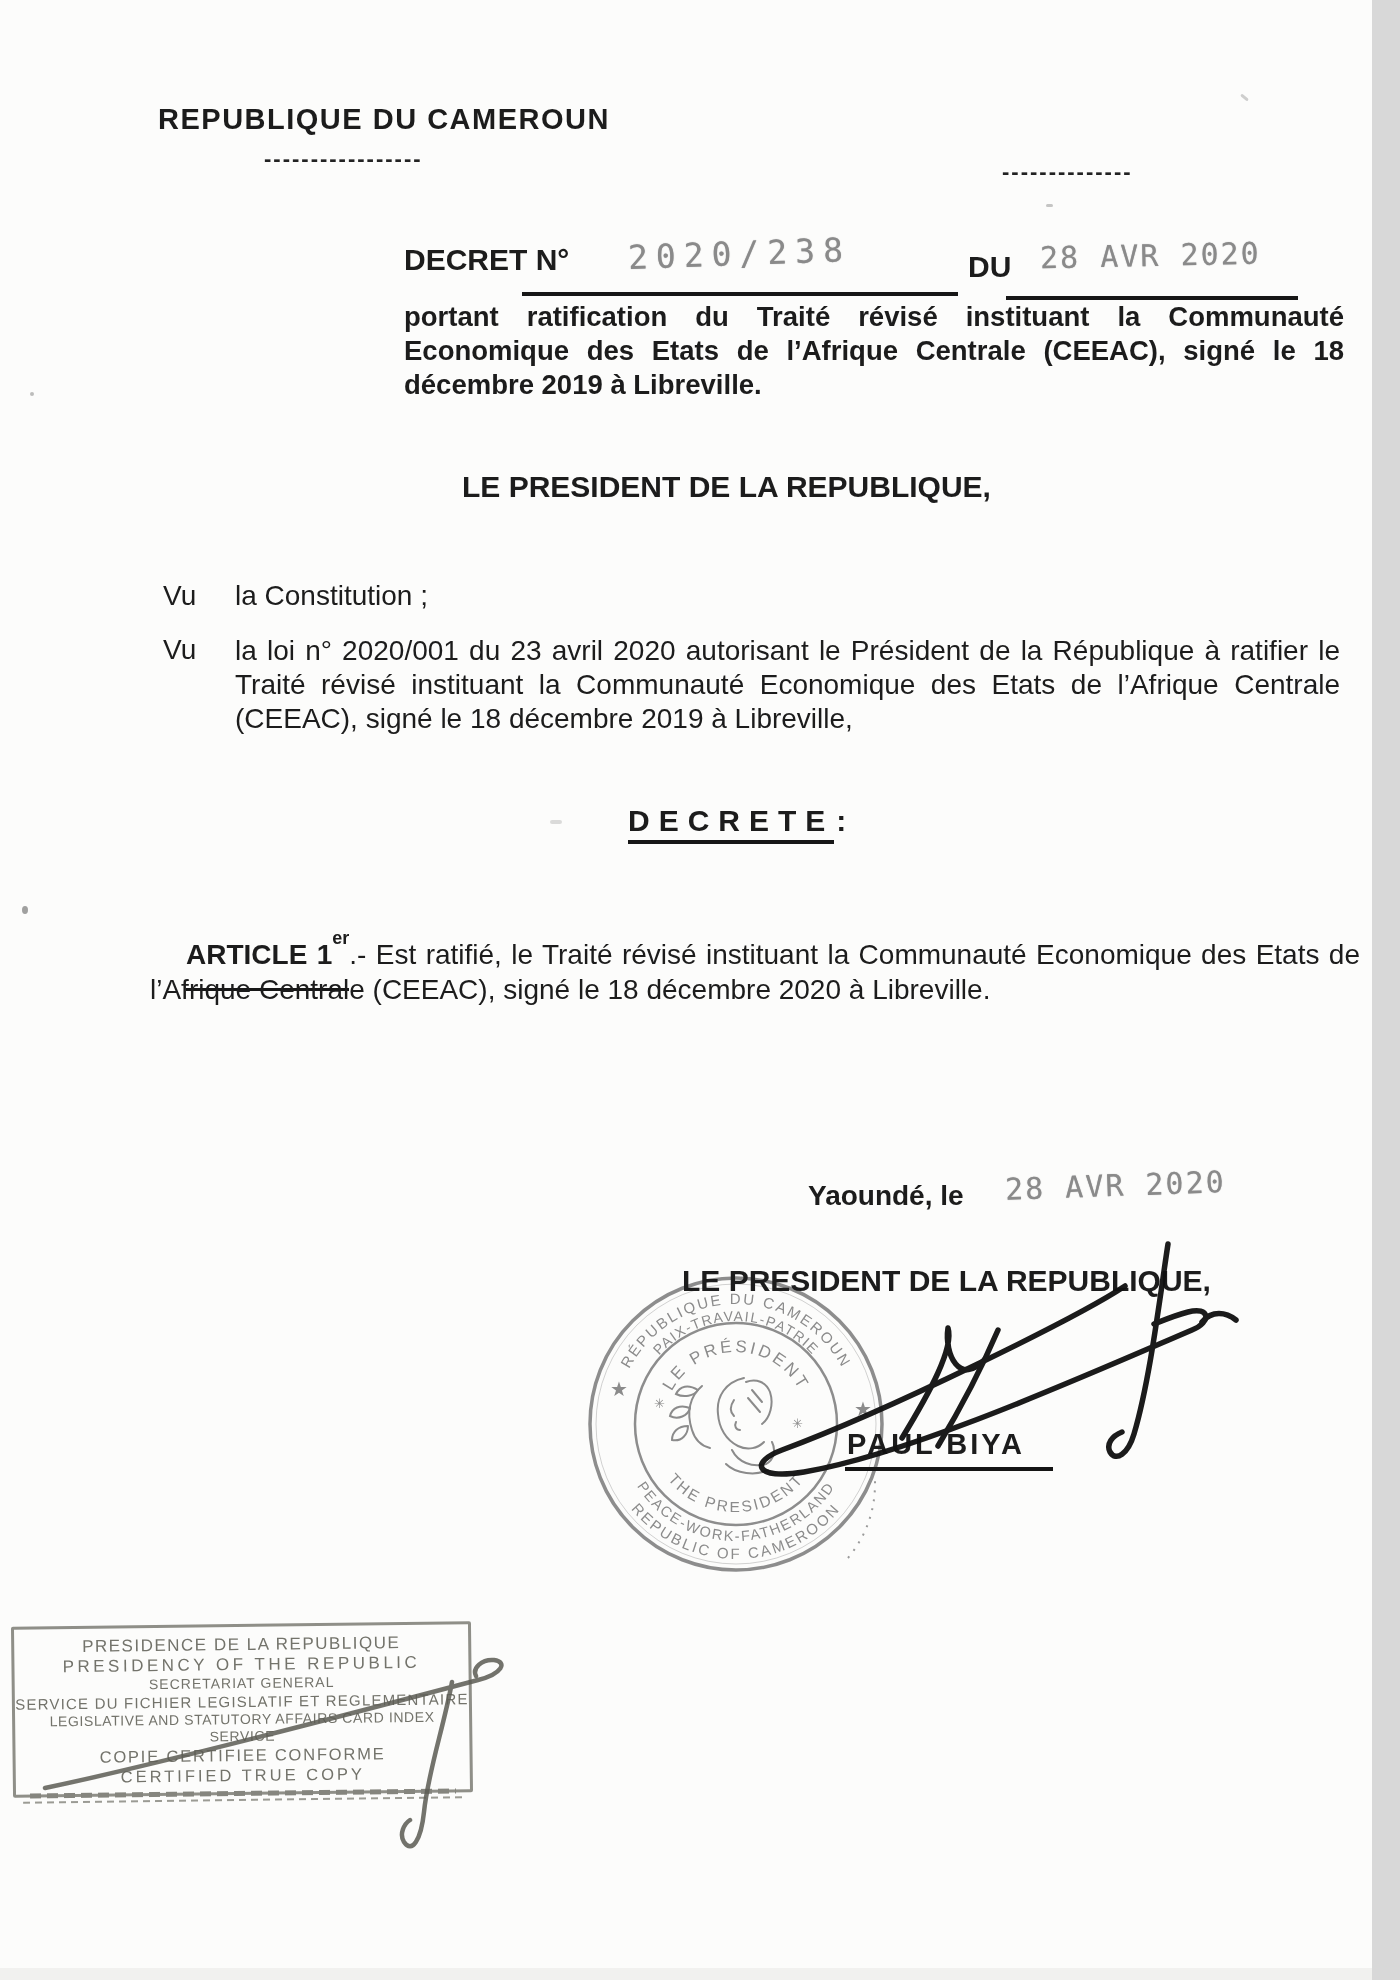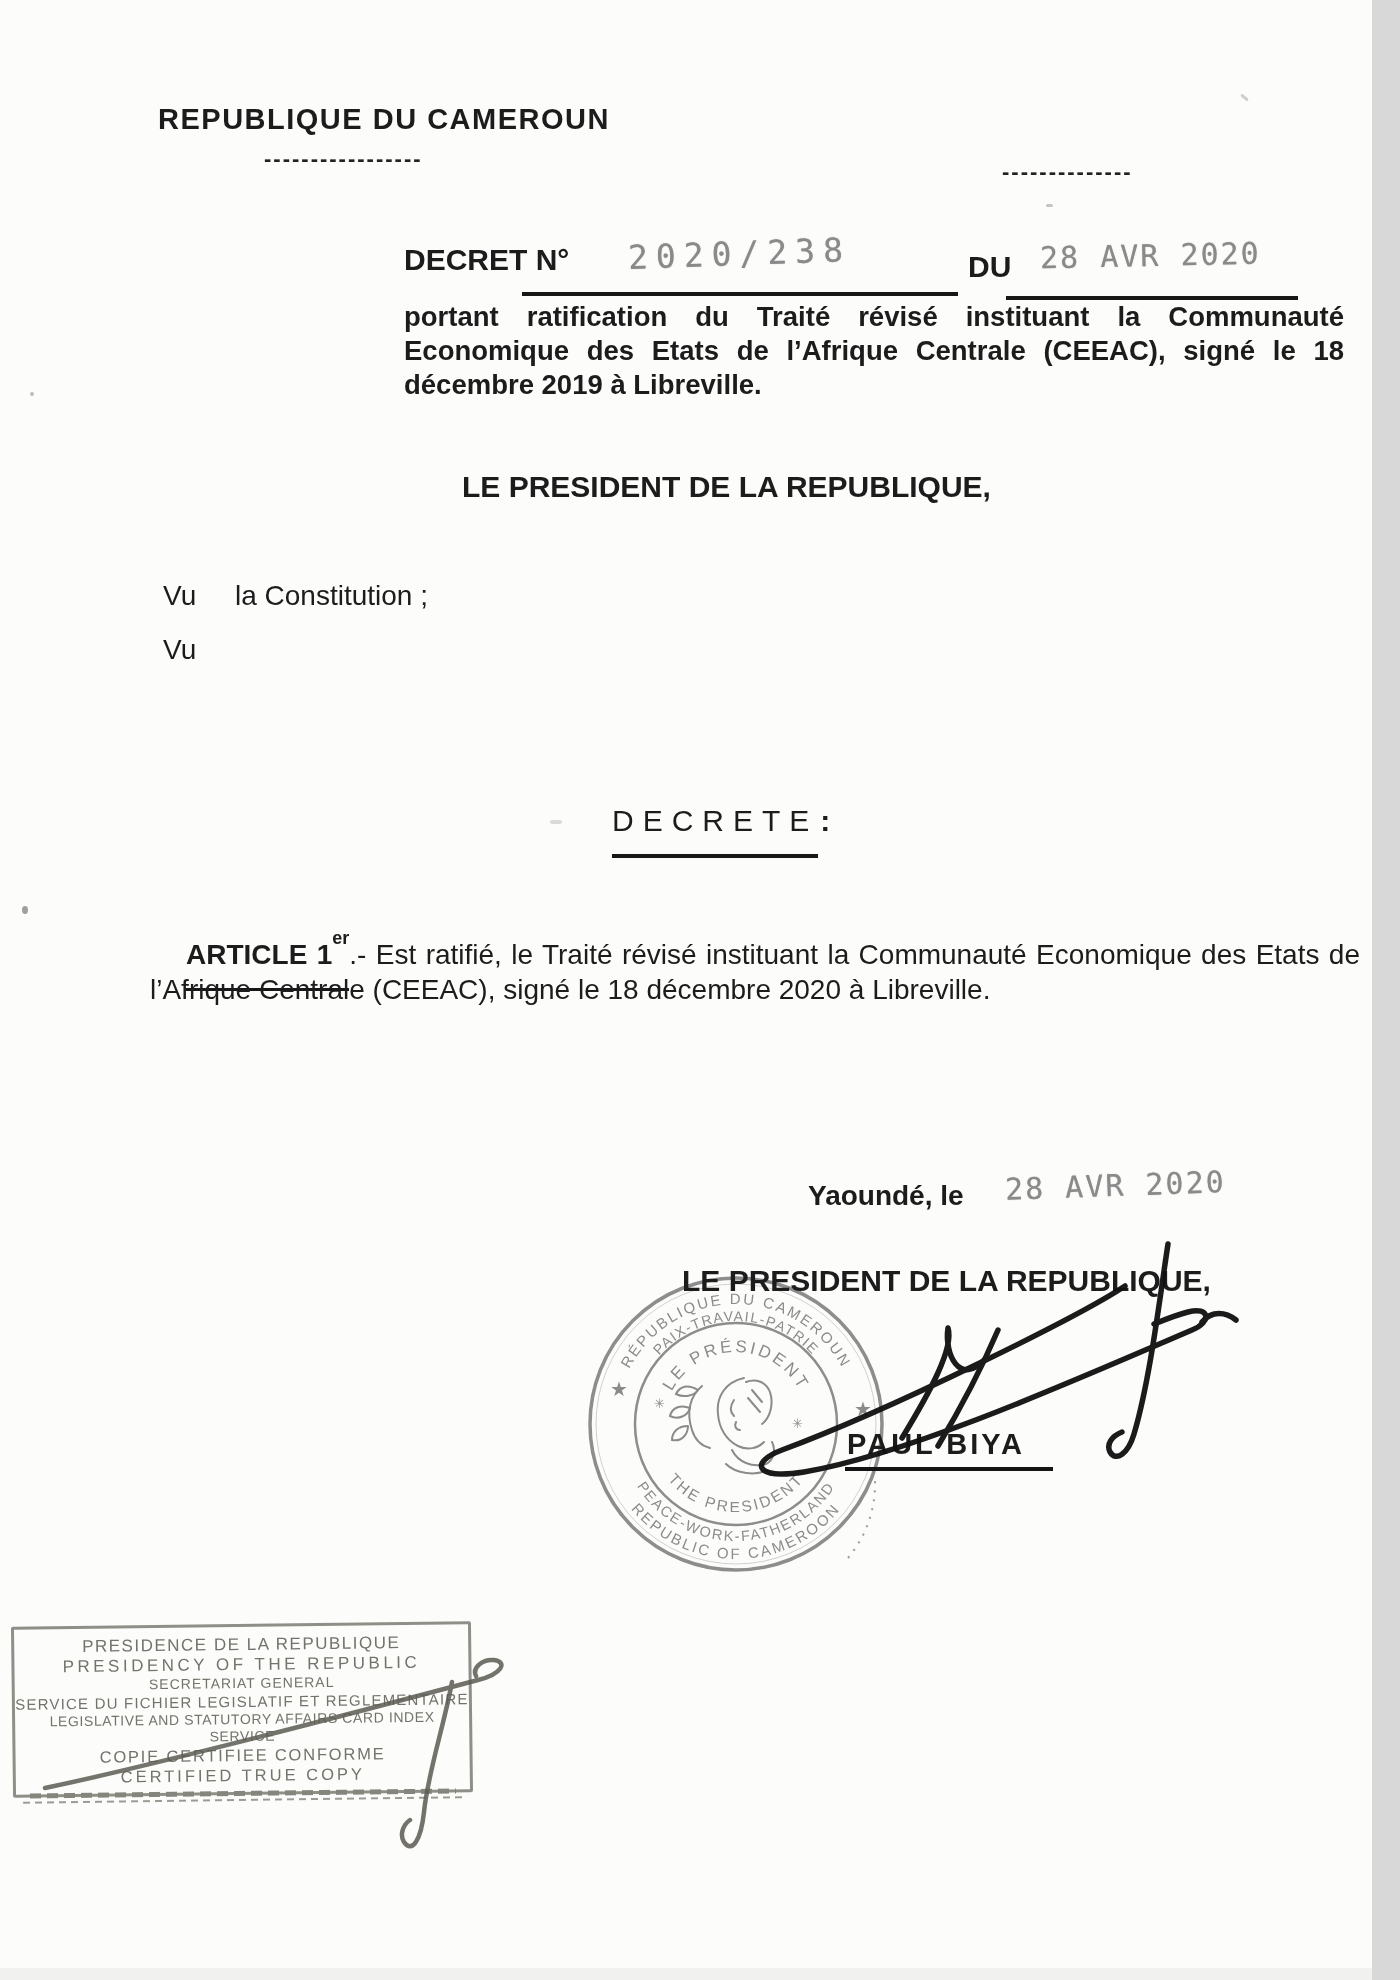--- a/index.html
+++ b/index.html
@@ -23,21 +23,21 @@
   .ul2{left:1006px;top:296px;width:292px;}
   .subject{left:404px;top:300px;width:940px;font-size:27.5px;line-height:34px;font-weight:700;text-align:justify;}
   .salut1{left:462px;top:470px;font-size:30px;}
   
   .v1l{left:163px;top:580px;font-size:28px;}
   .v1t{left:235px;top:580px;font-size:28px;text-align:right;}
   .v2l{left:163px;top:634px;font-size:28px;}
   .v2t{left:235px;top:634px;width:1105px;font-size:28px;line-height:34px;text-align:justify;}
   
   .enact{left:612px;top:804px;font-size:30px;}
-  .enact .w{letter-spacing:9px;border-bottom:4px solid #171717;padding-bottom:17px;font-weight:400;}
+  .enact .w{letter-spacing:9px;border-bottom:4px solid #171717;padding-bottom:3px;font-weight:700;margin-left:16px;}
   .enact .c{margin-left:2px;font-weight:700;}
   
   .article{font-size:28px;line-height:34.5px;text-align:justify;}
   .a1{left:150px;top:903px;width:1210px;}
   .a2{left:150px;top:1028px;width:1195px;}
   .art-label{font-weight:700;border-bottom:3.5px solid #171717;padding-bottom:18px;margin-left:36px;}
   .art-sup{font-size:18px;position:relative;top:-10px;font-weight:700;}
   
   .place{left:808px;top:1180px;font-size:28px;}
   .pdate{left:1005px;top:1168px;font-size:30px;letter-spacing:2px;transform:rotate(-2deg);text-shadow:0 0 1px #aaa;}
@@ -91,20 +91,21 @@
   <div class="uline ul1"></div>
   <div class="uline ul2"></div>
 
   <div class="abs subject">portant ratification du Traité révisé instituant la Communauté Economique des Etats de l’Afrique Centrale (CEEAC), signé le 18 décembre 2019 à Libreville.</div>
 
   <div class="abs b salut1">LE PRESIDENT DE LA REPUBLIQUE,</div>
 
   <div class="abs v1l">Vu</div>
   <div class="abs v1t">la Constitution ;</div>
   <div class="abs v2l">Vu</div>
+  <div class="abs v2t">la loi n° 2020/001 du 23 avril 2020 autorisant le Président de la République à ratifier le Traité révisé instituant la Communauté Economique des Etats de l’Afrique Centrale (CEEAC), signé le 18 décembre 2019 à Libreville,</div>
 
   <div class="abs enact">
     <span class="w">DECRETE</span><span class="c">:</span>
   </div>
 
   <p class="abs article a1"><span class="art-label"><span>ARTICLE 1</span><sup class="art-sup">er</sup></span><span>.- Est ratifié, le Traité révisé instituant la Communauté Economique des Etats de l’Afrique Centrale (CEEAC), signé le 18 décembre 2020 à Libreville.</span></p>
 
 
   <div class="abs b place">Yaoundé, le</div>
   <div class="abs stampink pdate">28 AVR 2020</div>

